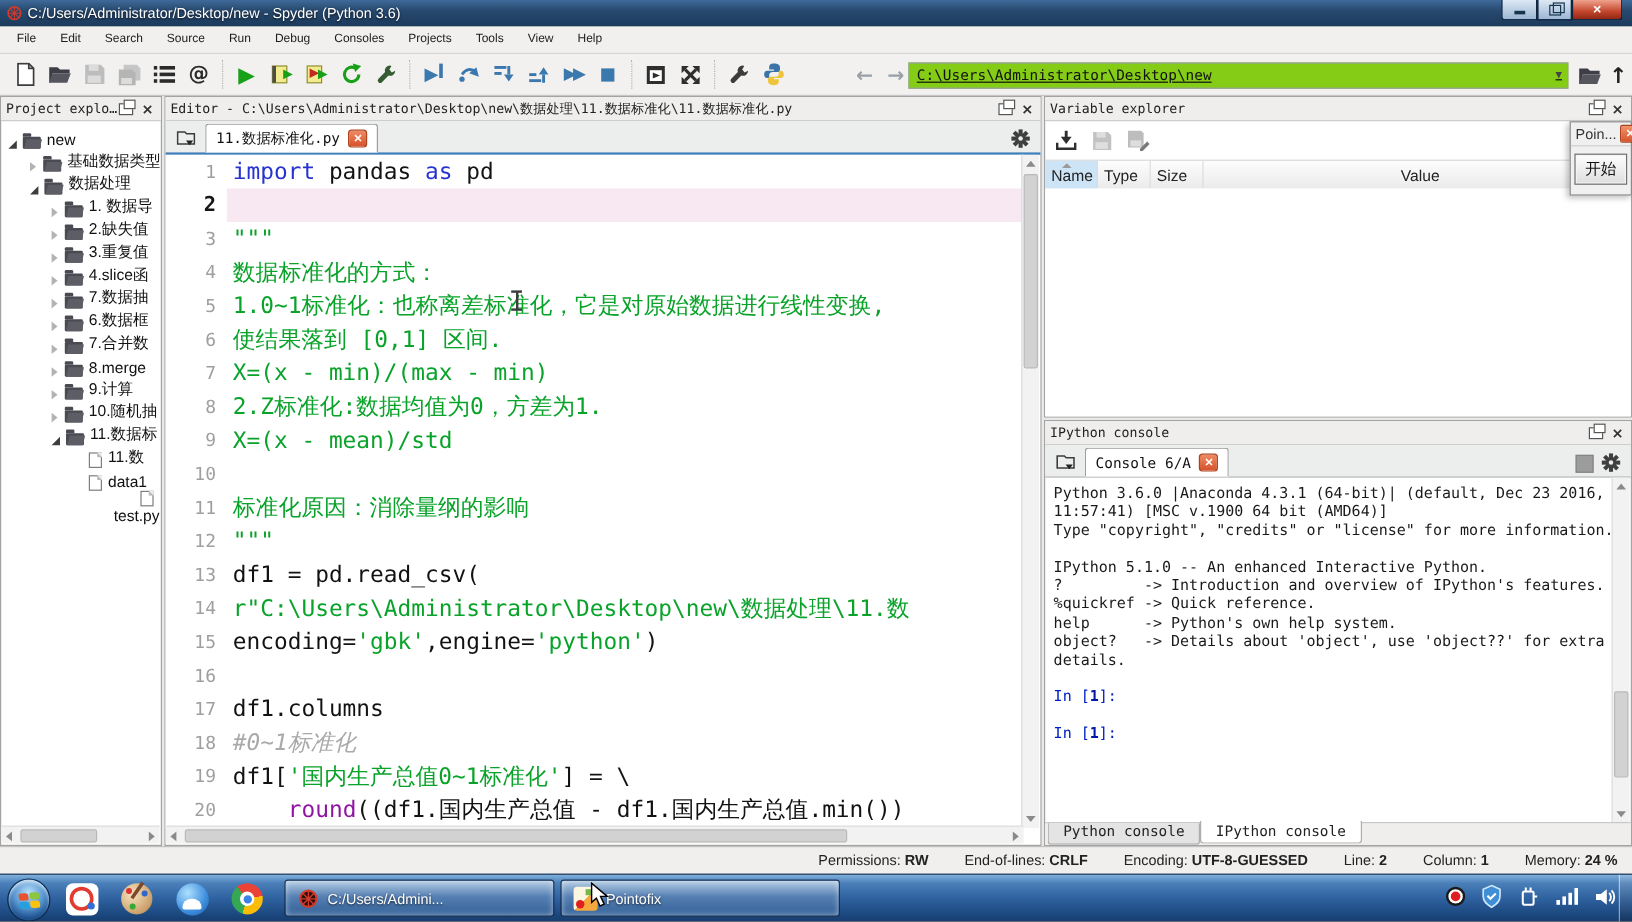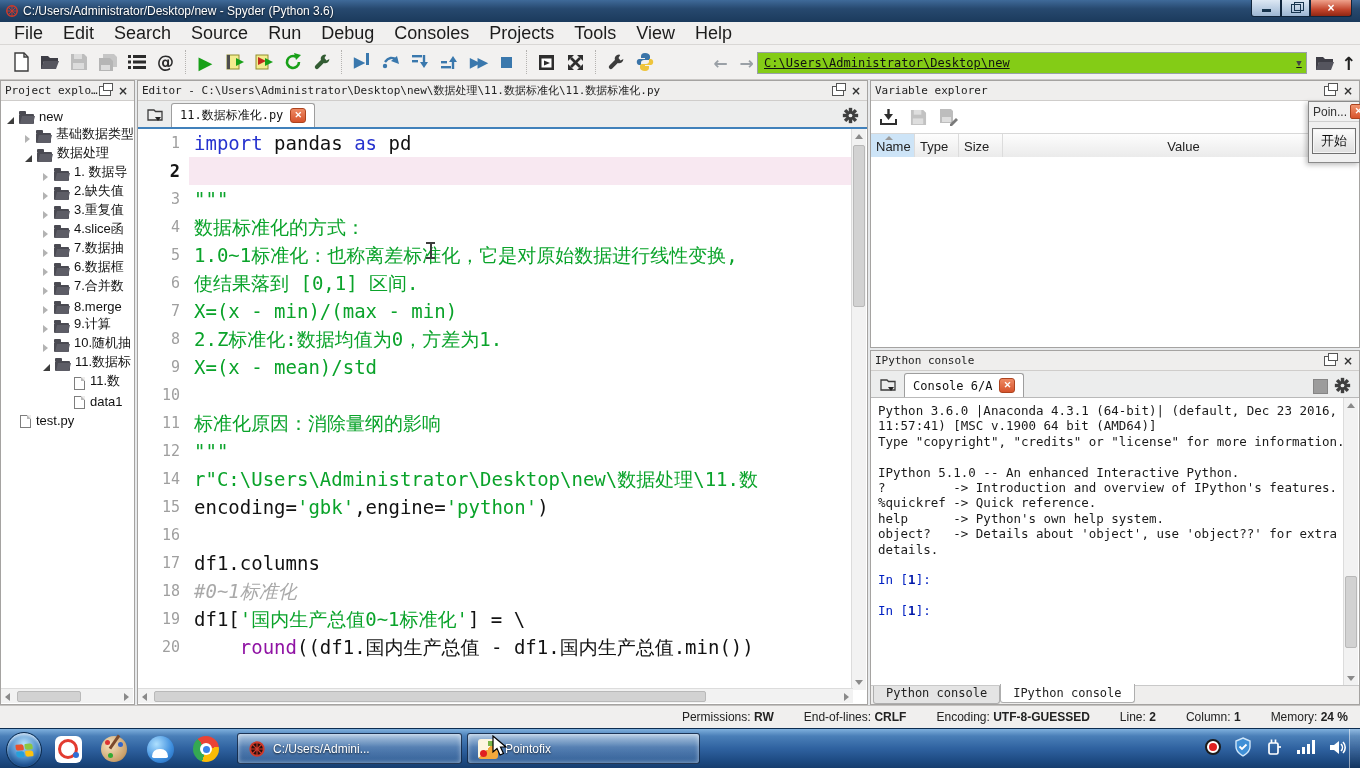--- a/index.html
+++ b/index.html
@@ -16,21 +16,21 @@
         background:linear-gradient(#dde8f4,#9cb6d3);color:#17354f;font:bold 10px/10px "Liberation Sans",sans-serif;}
   .wbtn.min{width:28px;border-radius:0 0 0 3px;}
   .wbtn.res{width:27px;}
   .wbtn.cls{width:40px;background:linear-gradient(#efa28c,#c3452c 60%,#8f2613);color:#fff;border-radius:0 0 3px 0;font-size:12px;}
   .res .rbox{width:8px;height:7px;border:1px solid #17354f;background:transparent;position:relative;}
   .res .rbox::before{content:"";position:absolute;left:2px;top:-3px;width:8px;height:7px;border:1px solid #17354f;}
   .min .mbar{width:9px;height:3px;background:#17354f;margin-top:5px;}
   
   #menubar{position:absolute;left:0;top:22px;width:1360px;height:23px;background:#f1f0ef;
     border-bottom:1px solid #d9d7d5;display:flex;align-items:center;padding-left:4px;box-sizing:border-box;}
-  .mitem{padding:8px 10px;font-size:18px;color:#1c1c1c;line-height:22px;}
+  .mitem{padding:8px 10px;font-size:10px;color:#1c1c1c;line-height:22px;}
   
   #toolbar{position:absolute;left:0;top:45px;width:1360px;height:35px;background:#f2f1f0;
     border-bottom:1px solid #c9c7c5;display:flex;align-items:center;padding-left:6px;box-sizing:border-box;}
   .tb{width:29px;height:28px;display:flex;align-items:center;justify-content:center;flex:none;}
   .tsep{width:0;height:24px;border-left:1px dotted #b5b3b1;margin:0 5px;flex:none;}
   .gl{font-family:"DejaVu Sans",sans-serif;}
   .green{color:#18a018;} .blue{color:#3a78ad;} .gray{color:#9aa0a6;}
   .dbl-play{display:flex;gap:0;}
   .sq-blue{width:11px;height:11px;background:#3a78ad;}
   .bar-blue{width:3px;height:12px;background:#3a78ad;margin-left:1px;}
@@ -433,21 +433,21 @@
             <span class="tlabel">11.数据标</span>
           </div>
           <div class="trow" style="padding-left: 73px;">
             <span class="ic-file"></span>
             <span class="tlabel">11.数</span>
           </div>
           <div class="trow" style="padding-left: 73px;">
             <span class="ic-file"></span>
             <span class="tlabel">data1</span>
           </div>
-          <div class="trow" style="padding-left: 19px;">
+          <div class="trow" style=" flex-direction: column;">
             <span class="ic-file"></span>
             <span class="tlabel">test.py</span>
           </div>
         </div>
       <div class="sbh" style="left:0;right:1px;bottom:1px;">
         <span class="sb-ar ar-l" style="left:4px;top:4px;"></span>
         <span class="sb-ar ar-r" style="right:4px;top:4px;"></span>
         <span class="thumb" style="left:16px;top:2px;width:62px;height:9px;"></span>
       </div>
     </div>
@@ -490,20 +490,21 @@
           <div class="crow"><span class="g">3</span><span class="c"><span class="s-str">"""</span></span></div>
           <div class="crow"><span class="g">4</span><span class="c"><span class="s-str">数据标准化的方式：</span></span></div>
           <div class="crow"><span class="g">5</span><span class="c"><span class="s-str">1.0~1标准化：也称离差标准化，它是对原始数据进行线性变换,</span></span></div>
           <div class="crow"><span class="g">6</span><span class="c"><span class="s-str">使结果落到 [0,1] 区间.</span></span></div>
           <div class="crow"><span class="g">7</span><span class="c"><span class="s-str">X=(x - min)/(max - min)</span></span></div>
           <div class="crow"><span class="g">8</span><span class="c"><span class="s-str">2.Z标准化:数据均值为0，方差为1.</span></span></div>
           <div class="crow"><span class="g">9</span><span class="c"><span class="s-str">X=(x - mean)/std</span></span></div>
           <div class="crow"><span class="g">10</span><span class="c"></span></div>
           <div class="crow"><span class="g">11</span><span class="c"><span class="s-str">标准化原因：消除量纲的影响</span></span></div>
           <div class="crow"><span class="g">12</span><span class="c"><span class="s-str">"""</span></span></div>
+          <div class="crow"><span class="g">13</span><span class="c"><span class="s-tx">df1 = pd.read_csv(</span></span></div>
           <div class="crow"><span class="g">14</span><span class="c"><span class="s-str">r"C:\Users\Administrator\Desktop\new\数据处理\11.数</span></span></div>
           <div class="crow"><span class="g">15</span><span class="c"><span class="s-tx">encoding=</span><span class="s-str">'gbk'</span><span class="s-tx">,engine=</span><span class="s-str">'python'</span><span class="s-tx">)</span></span></div>
           <div class="crow"><span class="g">16</span><span class="c"></span></div>
           <div class="crow"><span class="g">17</span><span class="c"><span class="s-tx">df1.columns</span></span></div>
           <div class="crow"><span class="g">18</span><span class="c"><span class="s-cmt">#0~1标准化</span></span></div>
           <div class="crow"><span class="g">19</span><span class="c"><span class="s-tx">df1[</span><span class="s-str">'国内生产总值0~1标准化'</span><span class="s-tx">] = \</span></span></div>
           <div class="crow"><span class="g">20</span><span class="c"><span class="s-tx">    </span><span class="s-bi">round</span><span class="s-tx">((df1.国内生产总值 - df1.国内生产总值.min())</span></span></div>
         </div>
       <div class="sbv" style="top:48px;bottom:14px;right:1px;">
         <span class="sb-ar ar-u" style="left:3px;top:5px;"></span>

